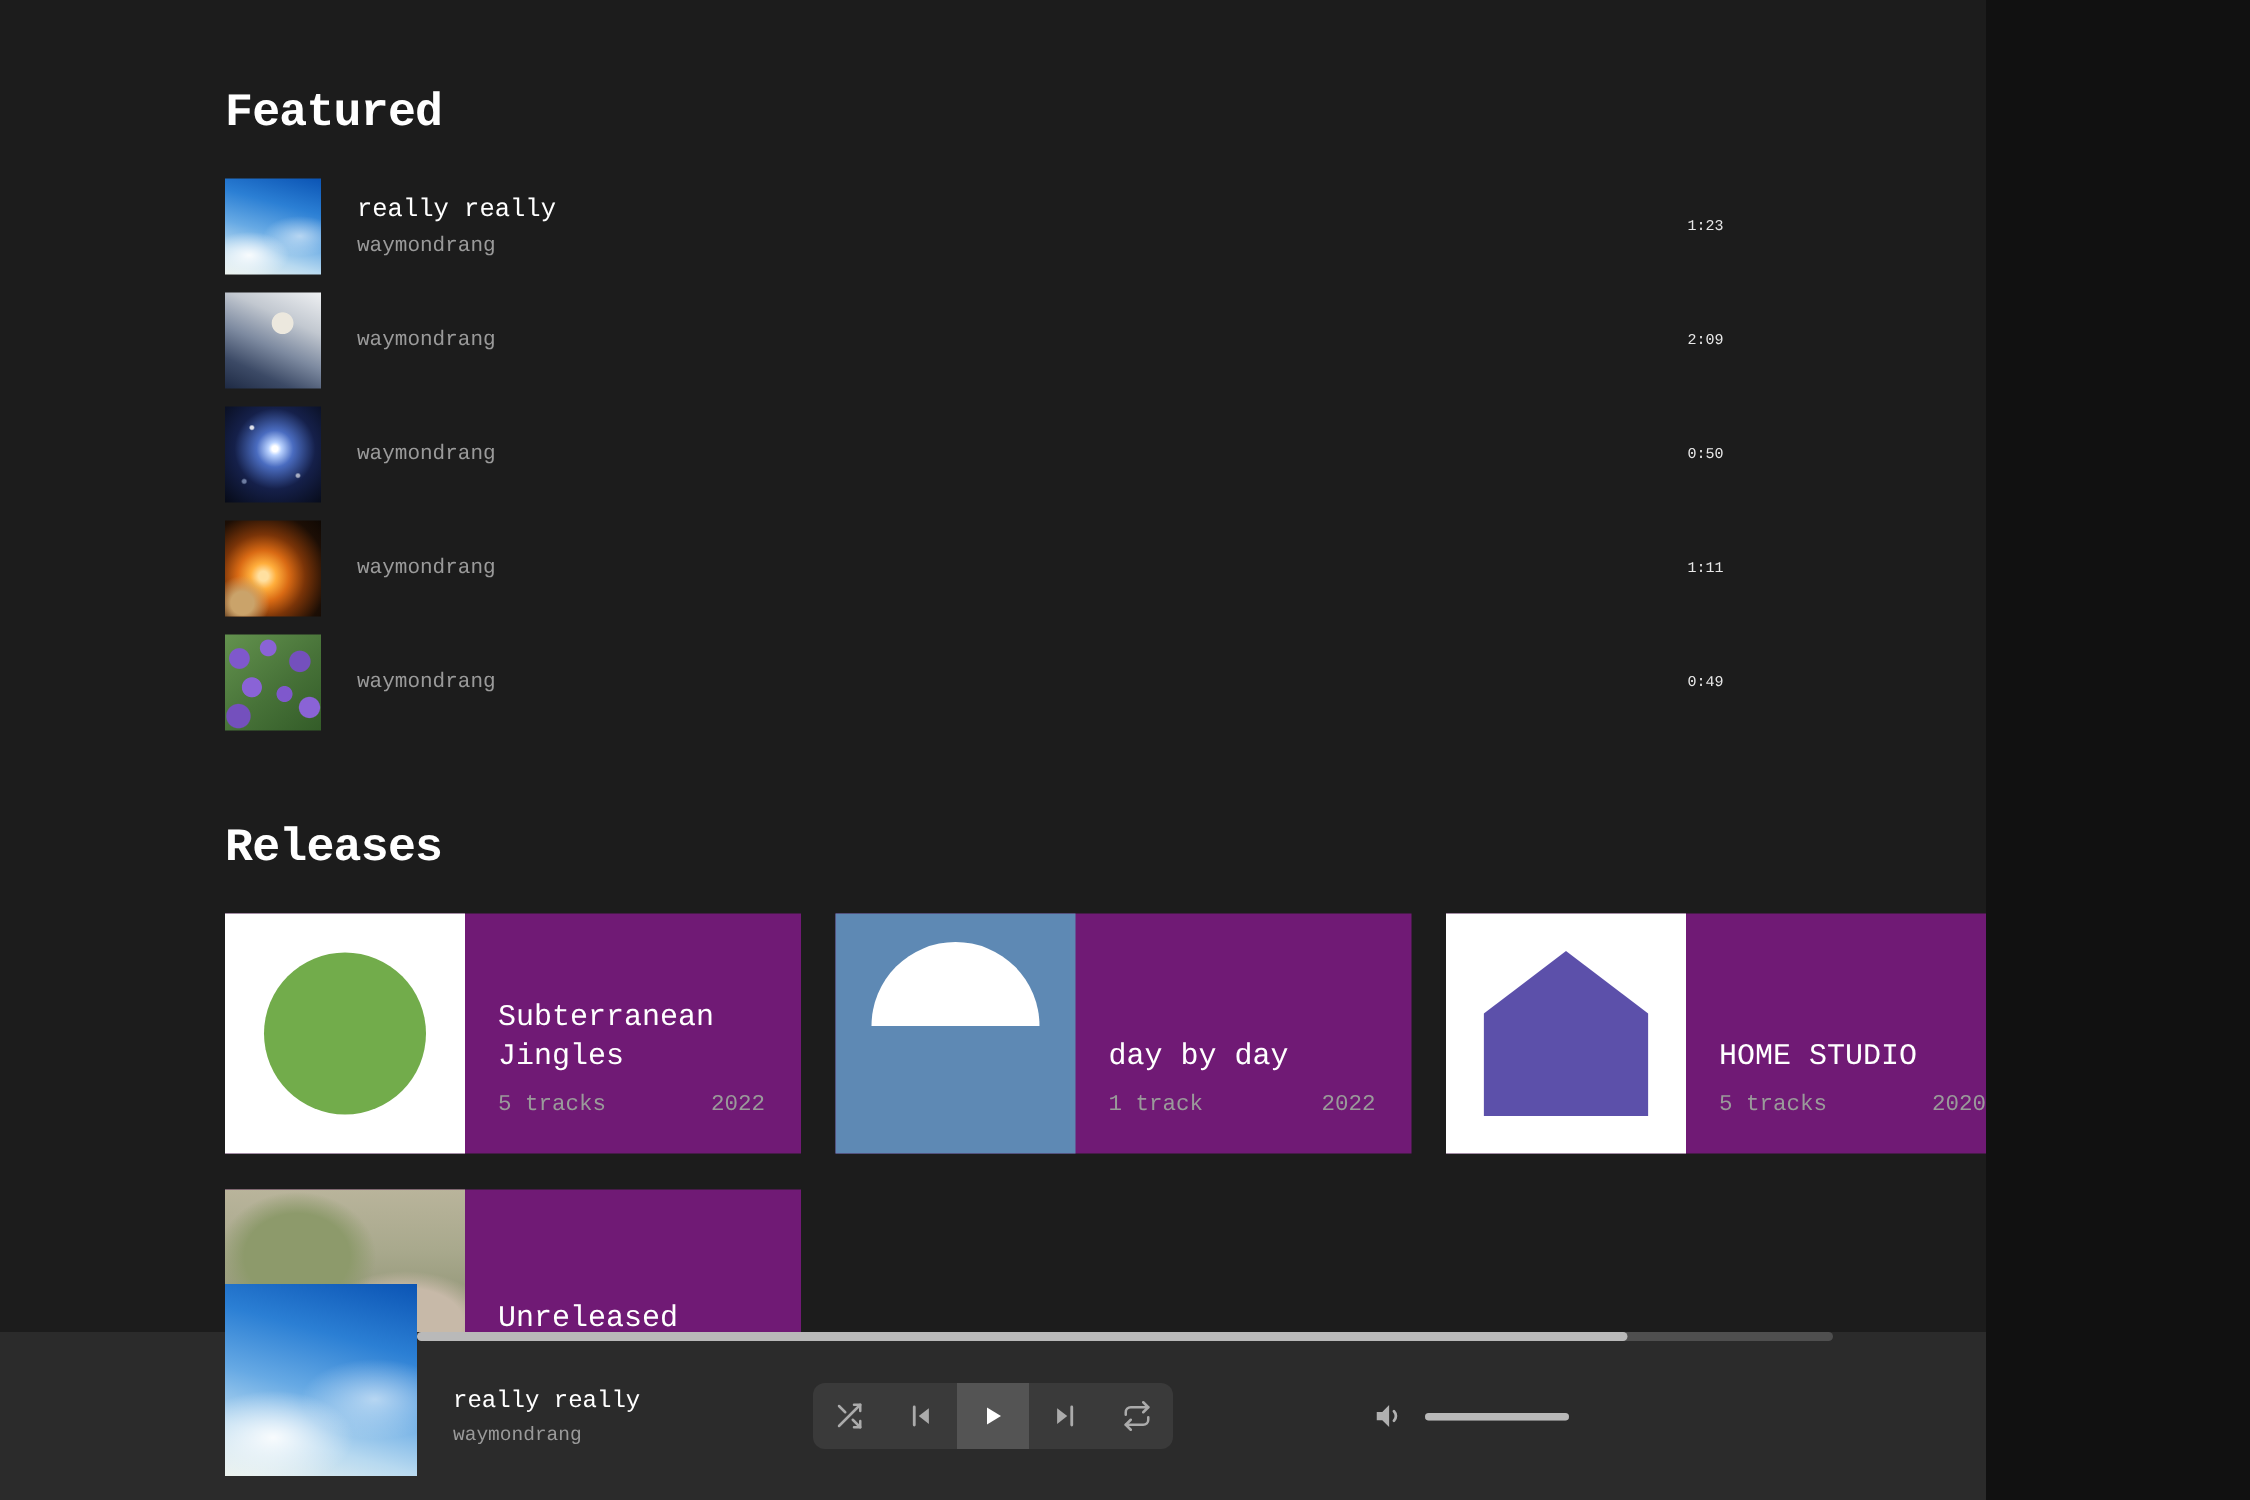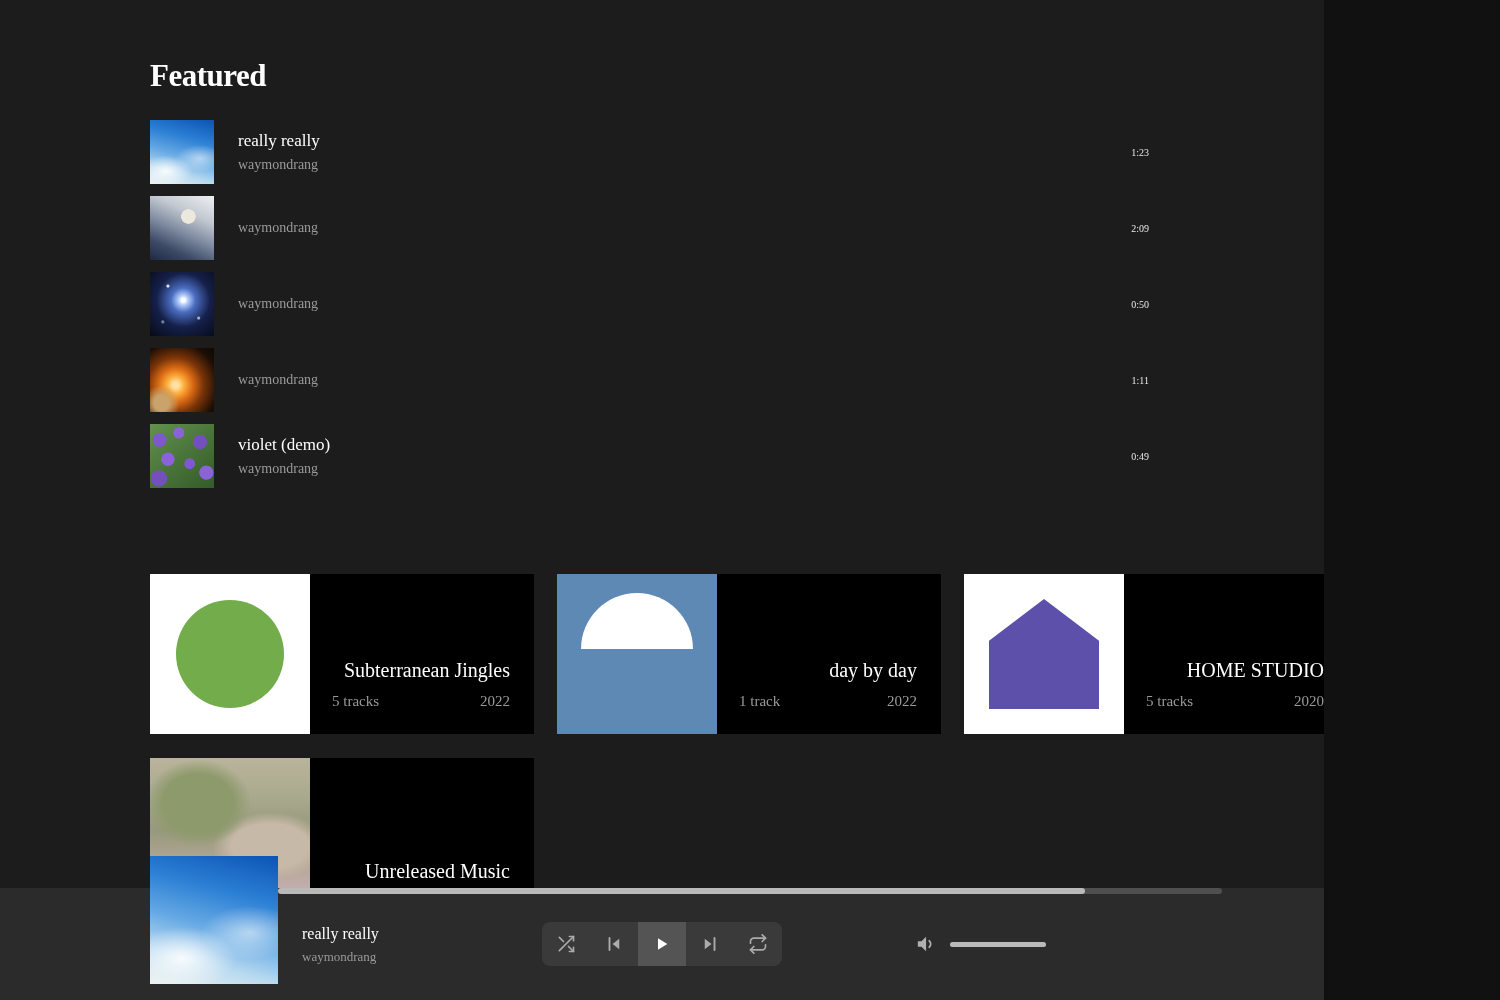--- a/index.html
+++ b/index.html
@@ -1,39 +1,39 @@
 <!DOCTYPE html>
 <html><head>
 <meta charset="utf-8">
 <style>
   * { margin:0; padding:0; box-sizing:border-box; }
   html,body { background:#111; }
   .page {
     position:relative; width:1324px; height:1000px; overflow:hidden;
     background:#1c1c1c;
-    font-family:Liberation Serif, serif;
+    font-family:Liberation Mono, monospace;
   }
   .section-heading {
     font-size:31px; font-weight:bold; color:#fff; letter-spacing:-0.5px;
   }
 
   
   .featured { position:absolute; left:150px; top:58px; right:150px; }
   .track-list { margin-top:26px; }
   .track-row { display:flex; align-items:center; height:64px; margin-bottom:12px; cursor:pointer; }
   .thumb { width:64px; height:64px; flex:0 0 64px; }
   .track-text { margin-left:24px; flex:1; min-width:0; }
   .track-title { font-size:17px; color:#fff; margin-bottom:6px; }
   .track-artist { font-size:14px; color:#9a9a9a; }
   .track-duration { font-size:10px; color:#e8e8e8; margin-right:25px; }
 
   
   .releases { position:absolute; left:150px; top:548px; width:1200px; }
   .card-grid { display:flex; flex-wrap:wrap; gap:24px 23px; margin-top:26px; }
-  .release-card { width:384px; height:160px; background:#000000; display:flex; cursor:pointer;text-align:right; }
+  .release-card { width:384px; height:160px; background:#701a75; display:flex; cursor:pointer; }
   .cover { width:160px; height:160px; flex:0 0 160px; position:relative; }
   .card-text { flex:1; display:flex; flex-direction:column; justify-content:flex-end; padding:0 24px 24px 22px; min-width:0; }
   .card-title { font-size:20px; line-height:26px; color:#fff; margin-bottom:10px; }
   .card-meta { display:flex; justify-content:space-between; font-size:15px; color:#9a9a9a; }
 
   
   .art-sky {
     background:
       radial-gradient(ellipse 60% 35% at 25% 80%, rgba(255,255,255,0.9), rgba(255,255,255,0) 70%),
       radial-gradient(ellipse 55% 30% at 78% 60%, rgba(255,255,255,0.55), rgba(255,255,255,0) 70%),
@@ -157,29 +157,29 @@
     <div class="thumb art-fire"></div>
     <div class="track-text">
       <div class="track-artist">waymondrang</div>
     </div>
     <div class="track-duration">1:11</div>
   </div>
 
   <div class="track-row">
     <div class="thumb art-violets"></div>
     <div class="track-text">
-      <div class="track-title">violet (demo)</div>
       <div class="track-artist">waymondrang</div>
     </div>
     <div class="track-duration">0:49</div>
   </div>
 </div>
   </section>
 
   <section class="releases">
+    <h1 class="section-heading">Releases</h1>
     <div class="card-grid" id="card-grid">
   <div class="release-card">
     <div class="cover art-green-circle"></div>
     <div class="card-text">
       <div class="card-title">Subterranean Jingles</div>
       <div class="card-meta">
         <span>5 tracks</span>
         <span>2022</span>
       </div>
     </div>

